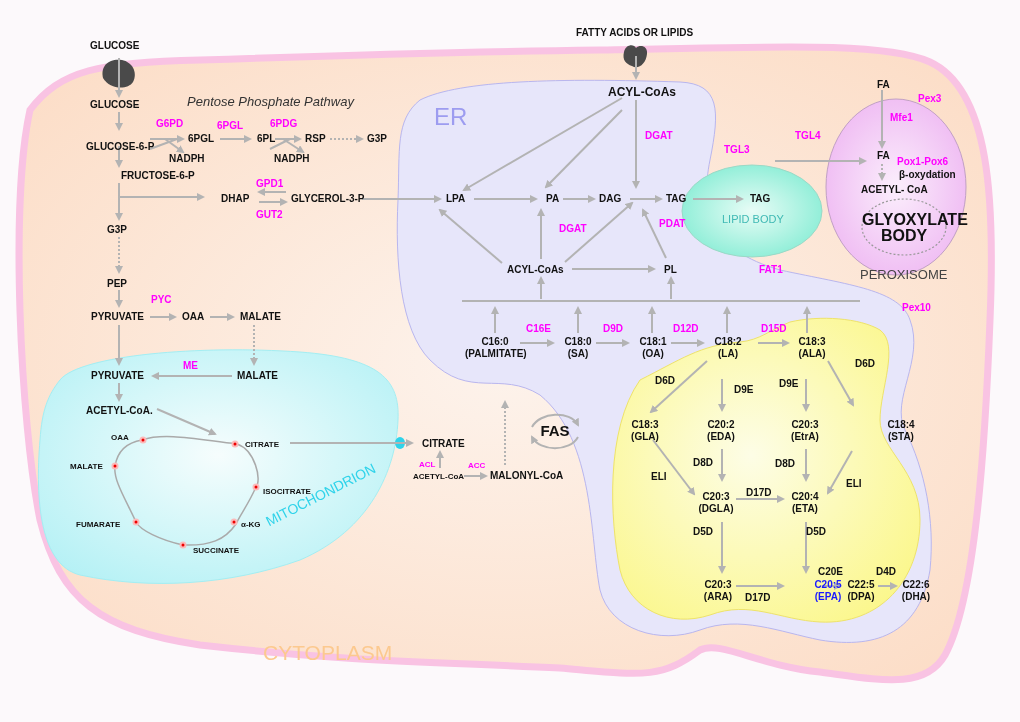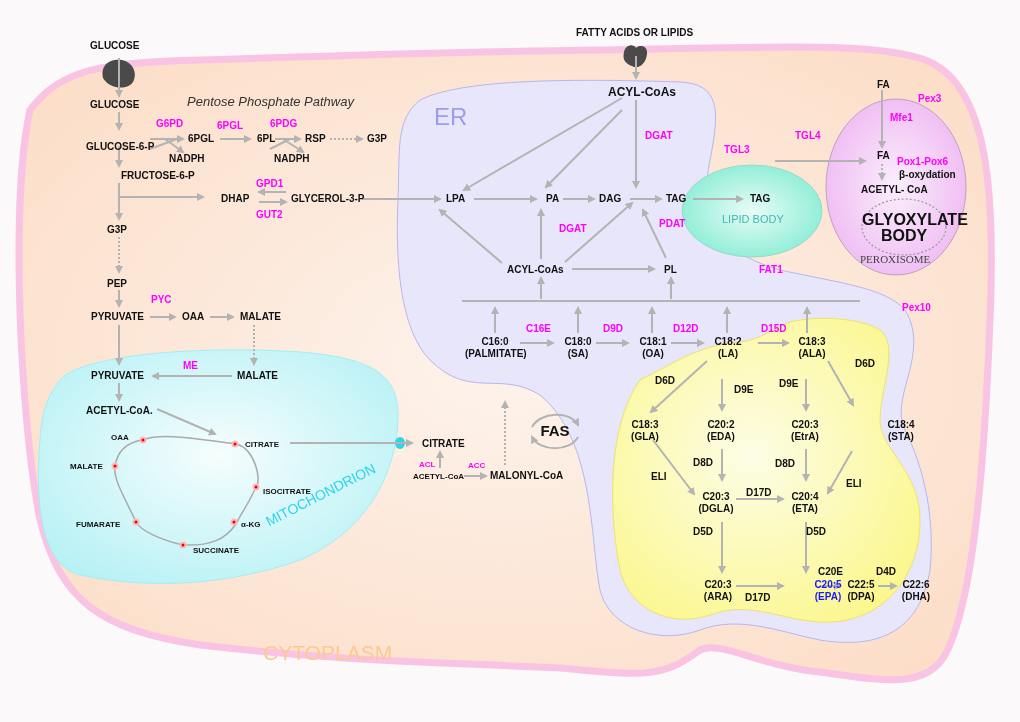--- a/index.html
+++ b/index.html
@@ -147,21 +147,21 @@
         <line x1="736" y1="586" x2="783" y2="586" marker-end="url(#ah)"></line>
         <line x1="822" y1="586" x2="840" y2="586" marker-end="url(#ah)"></line>
         <line x1="878" y1="586" x2="896" y2="586" marker-end="url(#ah)"></line>
       </g>
 </svg>
 
 <div class="region" style="left:263px;top:641px;font-size:21px;color:#fcc98f;">CYTOPLASM</div>
 <div class="region" style="left:434px;top:103px;font-size:24px;color:#9d9cf0;">ER</div>
 <div class="region" style="left:263px;top:515px;font-size:14px;color:#2fd3ea;transform:rotate(-27deg);transform-origin:left top;">MITOCHONDRION</div>
 <div class="region" style="left:722px;top:213px;font-size:11px;color:#3fb9b4;">LIPID BODY</div>
-<div class="region" style="left:860px;top:253px;font-size:11px;color:#444;font-family:Liberation Serif, serif;">PEROXISOME</div>
+<div class="region" style="left:860px;top:267px;font-size:13px;color:#444;">PEROXISOME</div>
 <div class="t" style="left:862px;top:212px;width:84px;font-size:16px;line-height:16px;">
   <span>GLYOXYLATE</span><br>
   <span>BODY</span>
 </div>
 <div class="t" style="left:538px;top:425px;width:34px;font-size:15px;">FAS</div>
 
 <div class="t" style="left:90px;top:40px;">GLUCOSE</div>
 <div class="t" style="left:90px;top:99px;">GLUCOSE</div>
 <div class="t" style="left:86px;top:141px;">GLUCOSE-6-P</div>
 <div class="t" style="left:82px;top:170px;padding-left:39px;">FRUCTOSE-6-P</div>

